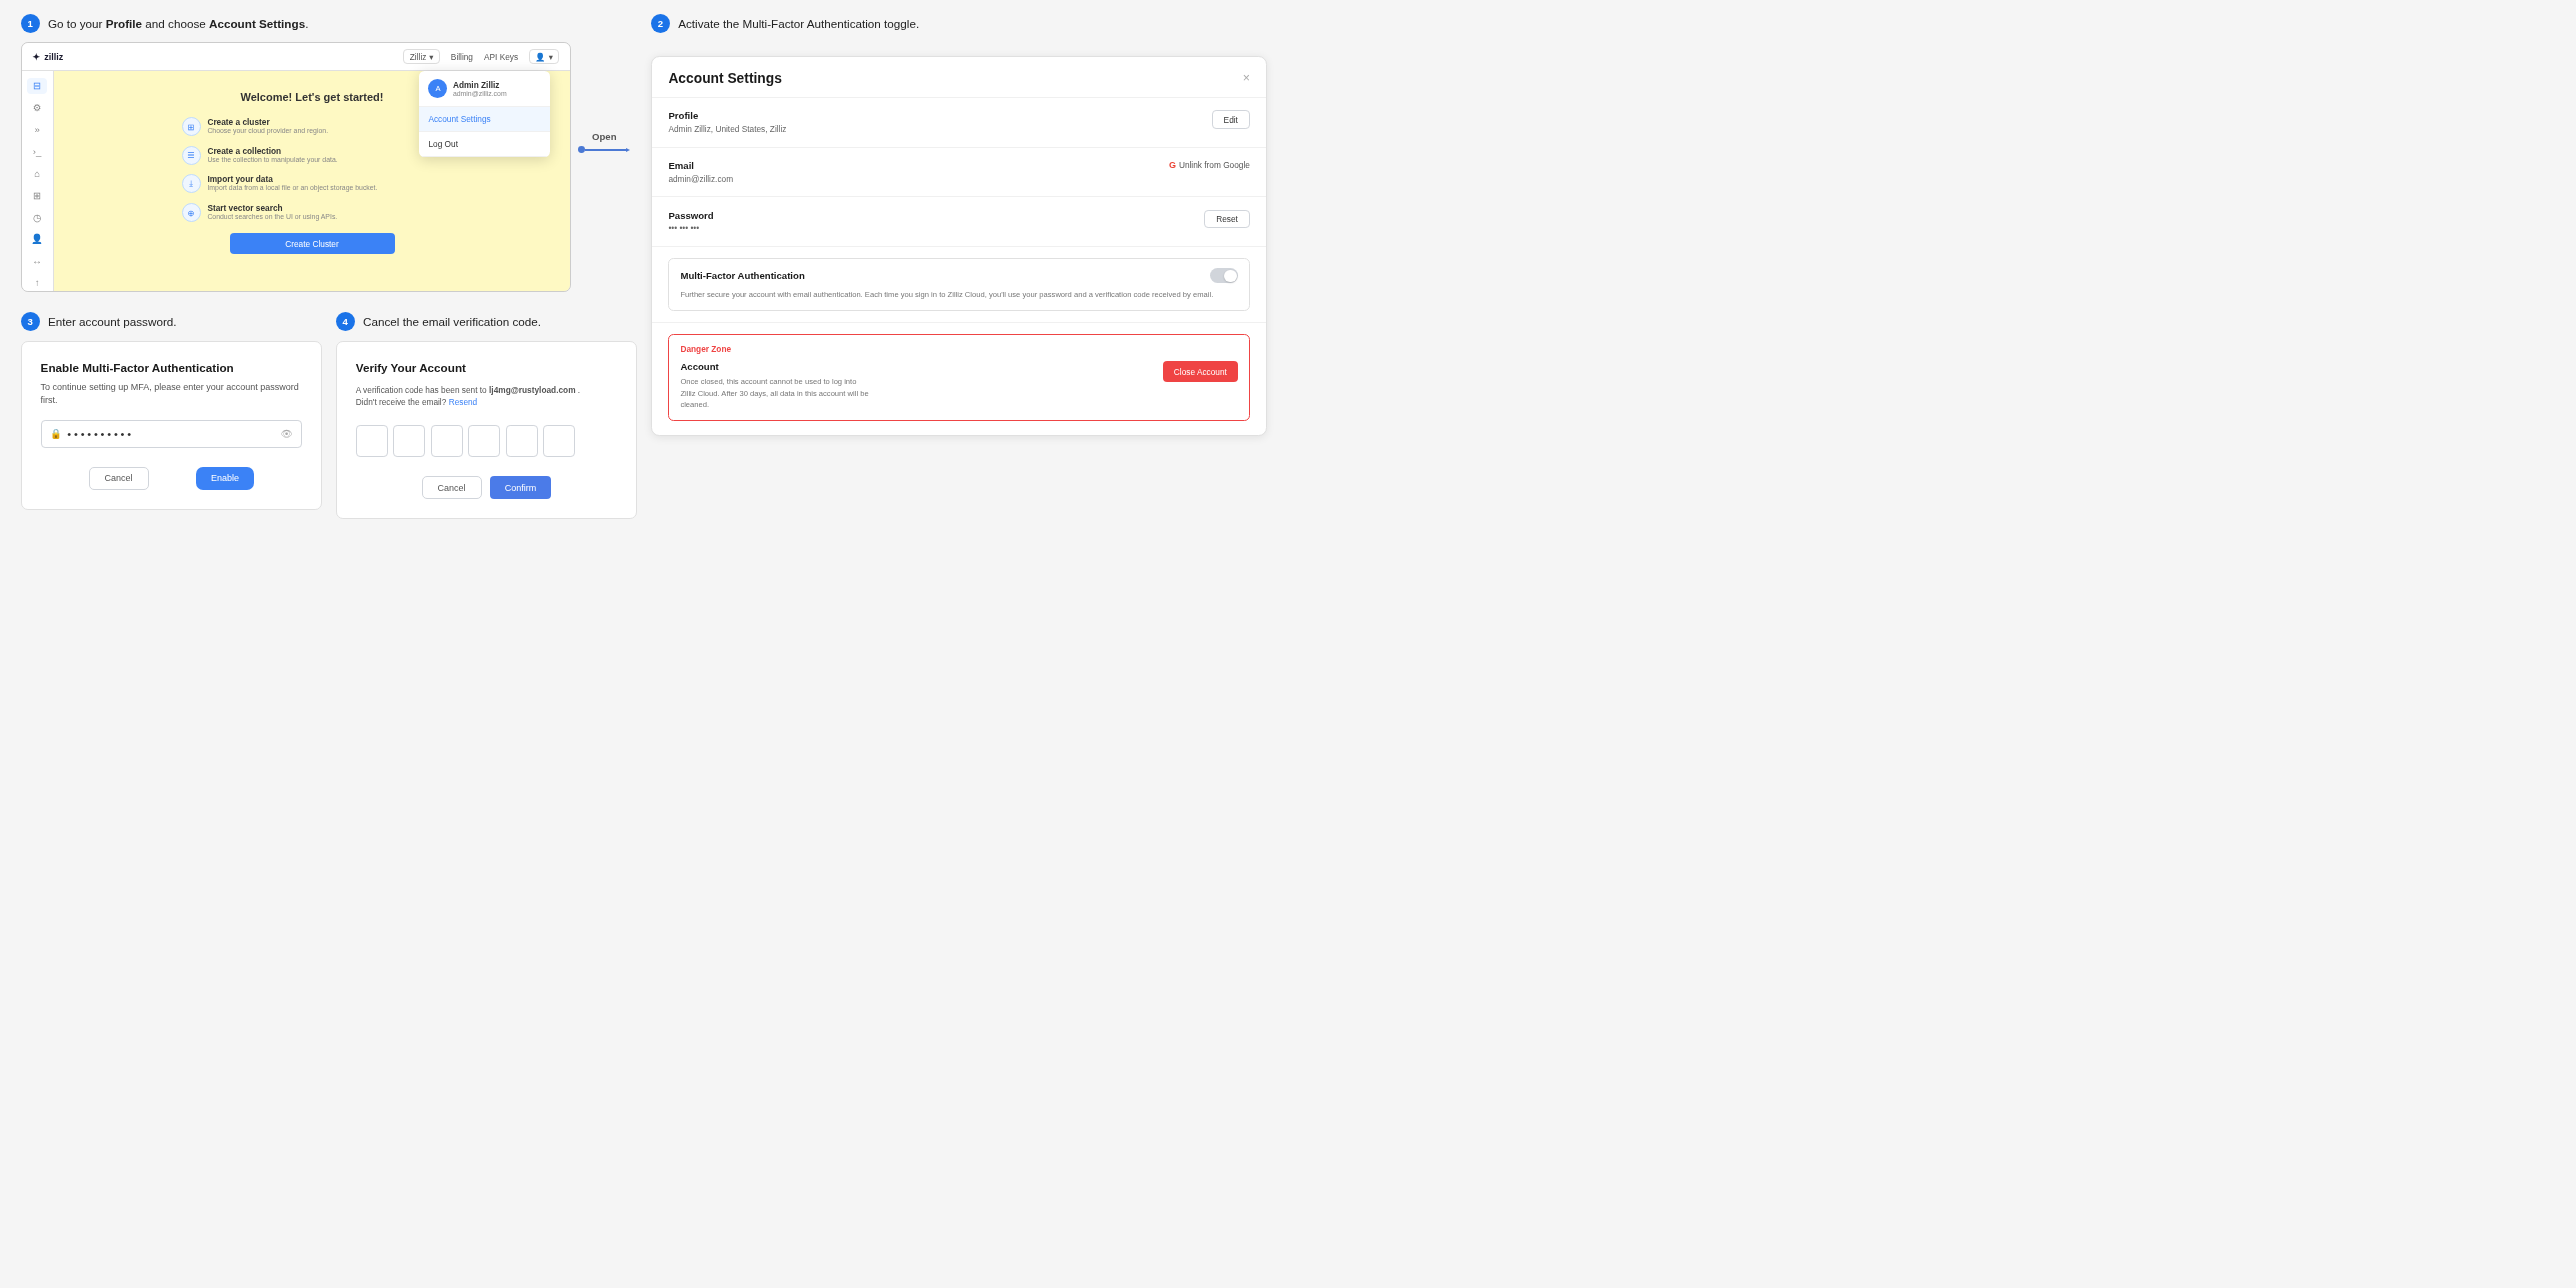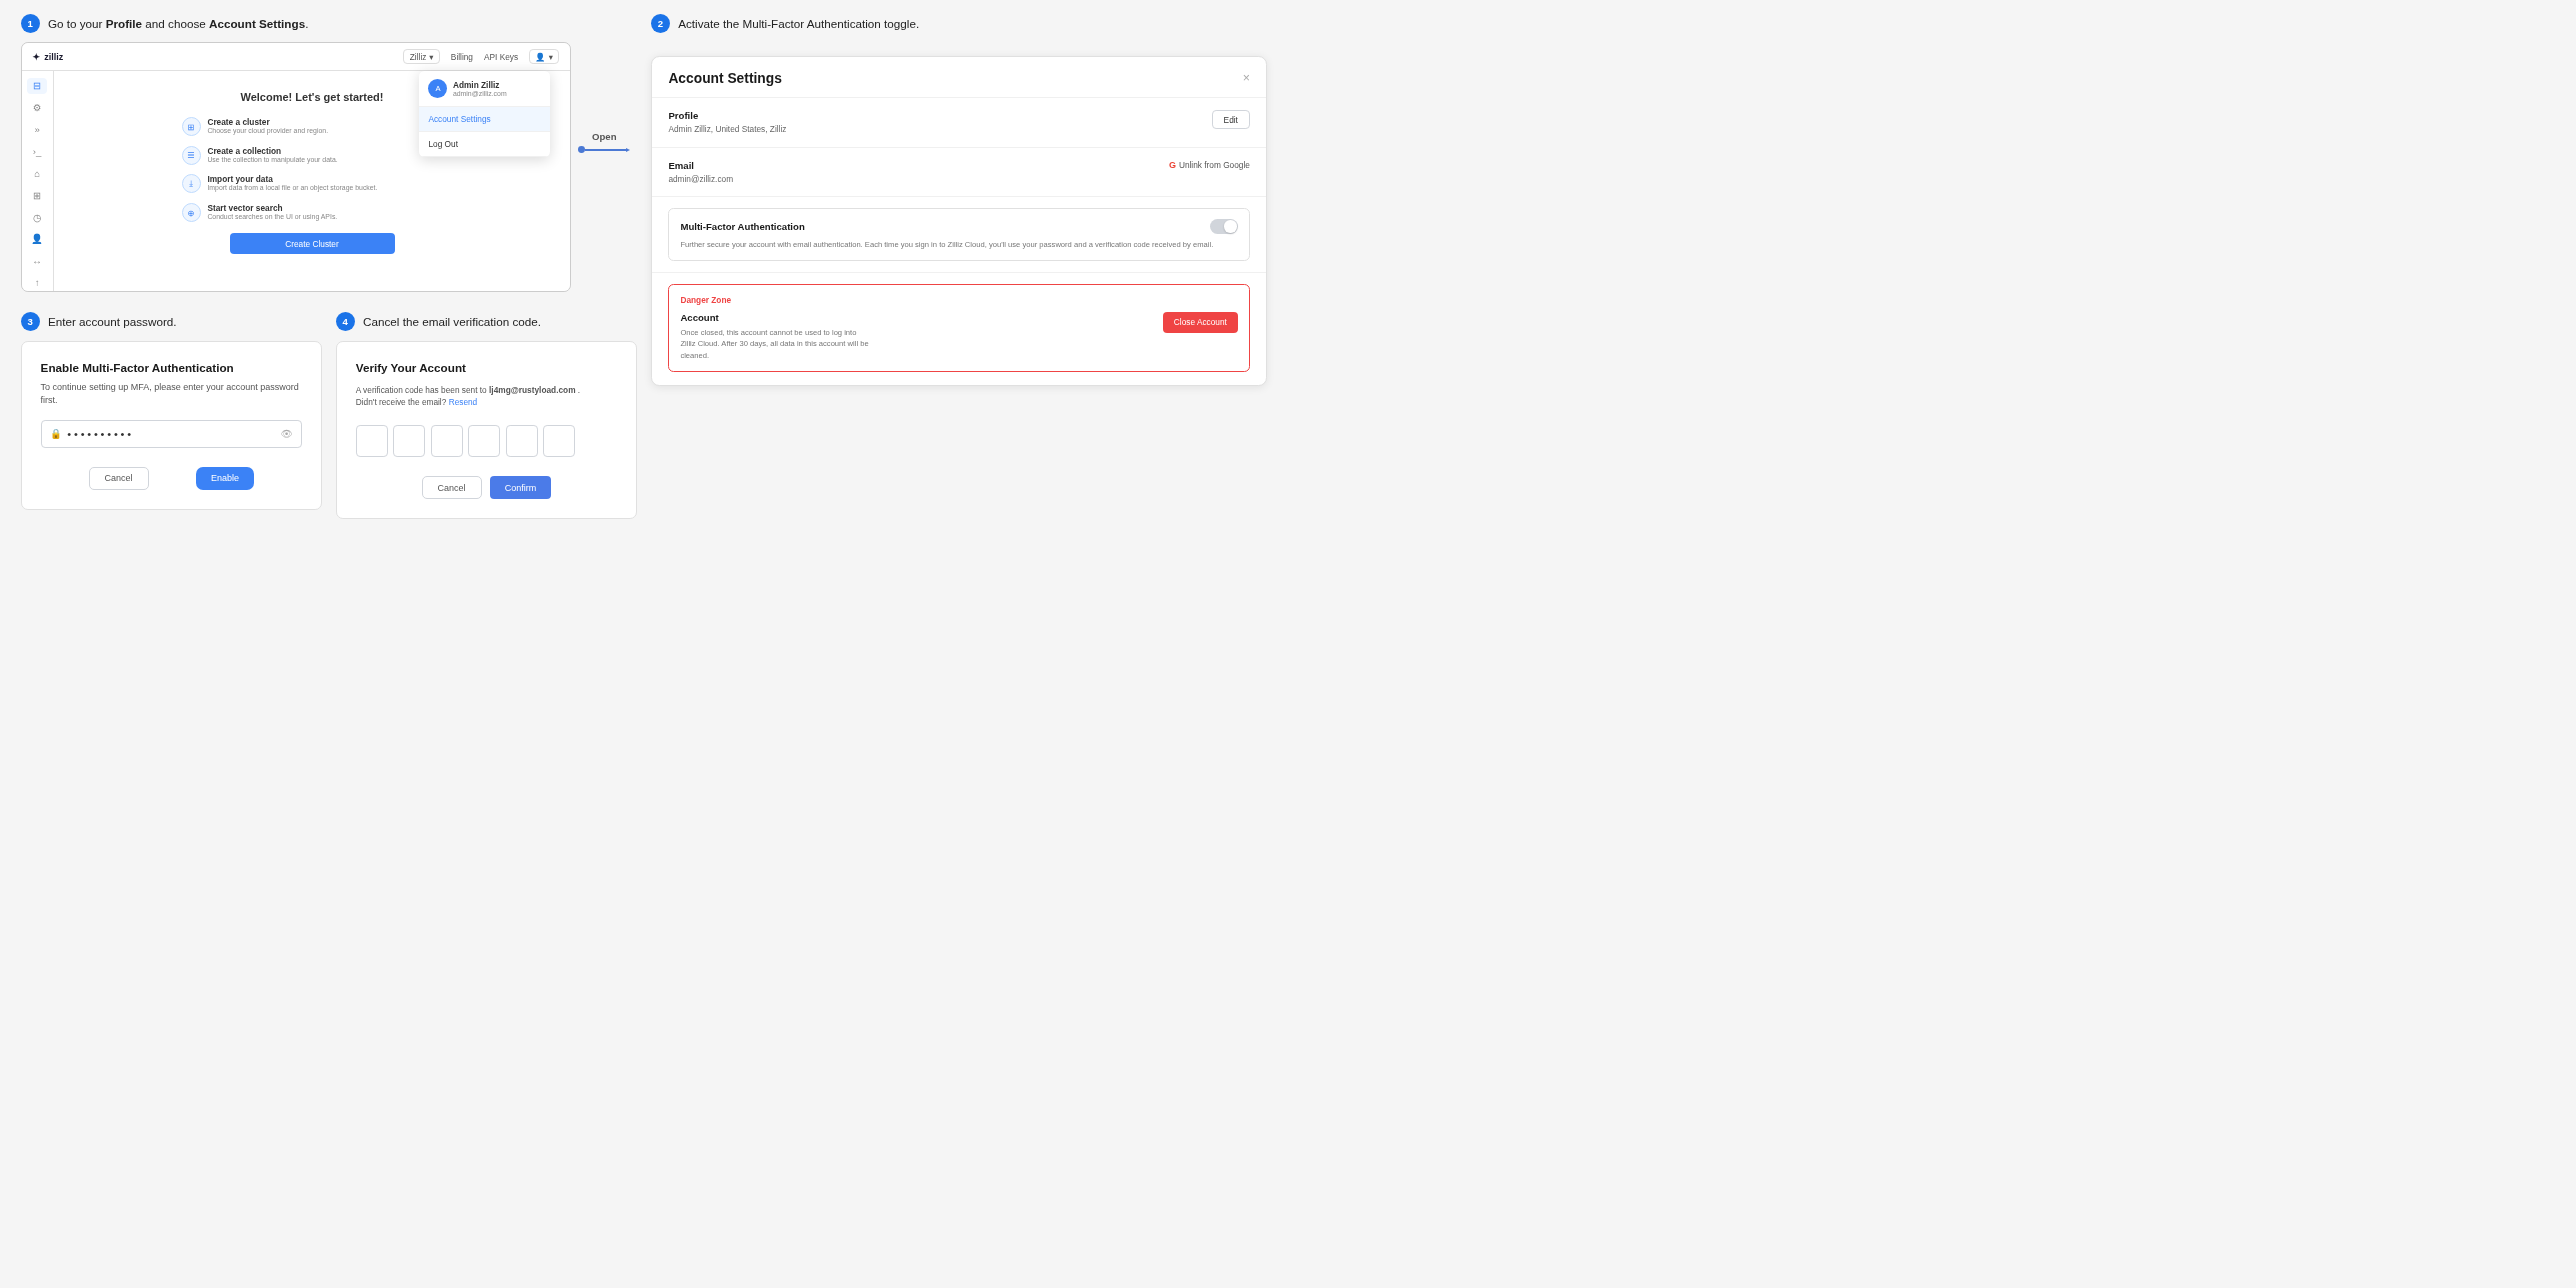--- a/index.html
+++ b/index.html
@@ -133,21 +133,21 @@
       cursor: pointer;
     }
 
     .sidebar-icon.active {
       background: #eff6ff;
       color: #3b82f6;
     }
 
     .app-main {
       flex: 1;
-      background: #ffffff;
+      background: #fef9c3;
       display: flex;
       flex-direction: column;
       align-items: center;
       padding: 20.6px 13.8px 13.8px;
     }
 
     .welcome-title {
       font-size: 11px;
       font-weight: 600;
       color: #333;
@@ -851,20 +851,27 @@
           <div class="section-value">admin@zilliz.com</div>
         </div>
         <div class="unlink-google">
           <span style="font-size:9px;font-weight:bold;">
             <span class="g-logo-r">G</span>
           </span>
           <span>Unlink from Google</span>
         </div>
       </div>
 
+      <div class="settings-section">
+        <div>
+          <div class="section-label">Password</div>
+          <div class="section-value">••• ••• •••</div>
+        </div>
+        <button class="btn-reset">Reset</button>
+      </div>
 
       <div class="mfa-section">
         <div class="mfa-section-inner">
           <div class="mfa-row">
             <span class="mfa-title">Multi-Factor Authentication</span>
             <div class="toggle-off"></div>
           </div>
           <div class="mfa-desc">Further secure your account with email authentication. Each time you sign in to Zilliz Cloud, you'll use your password and a verification code received by email.</div>
         </div>
       </div>

